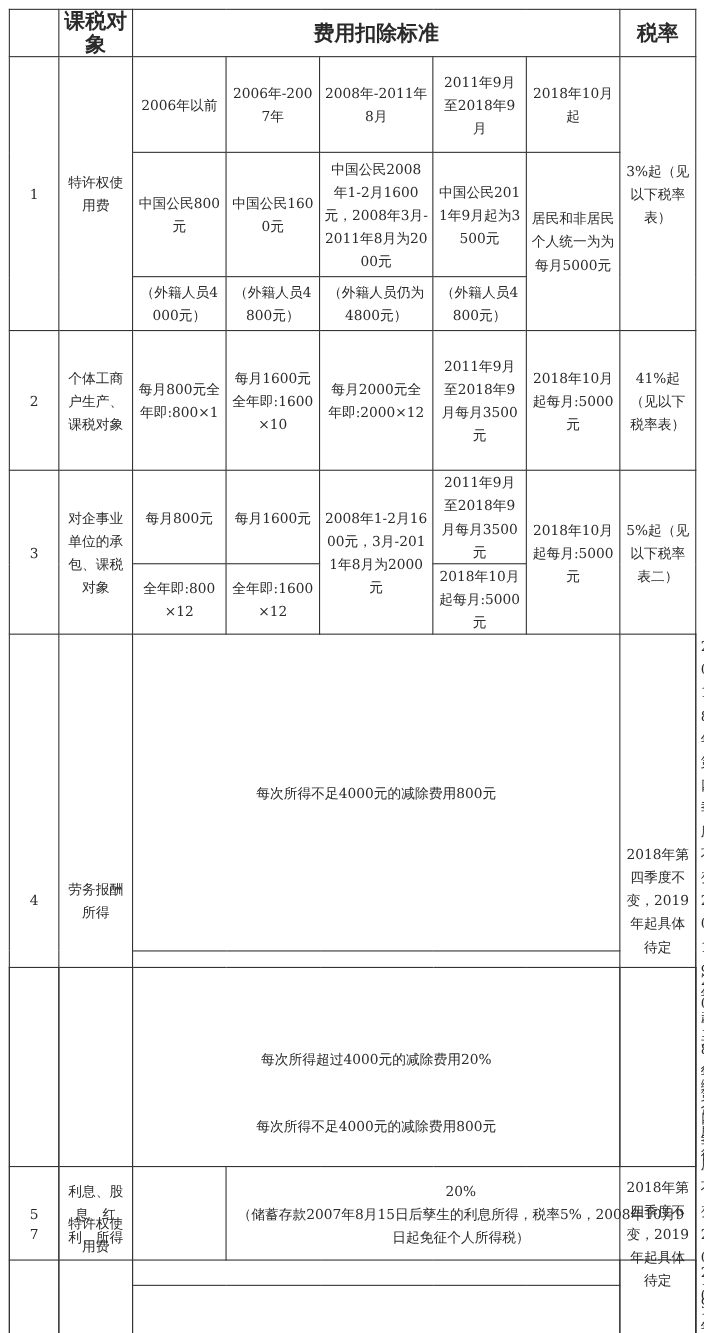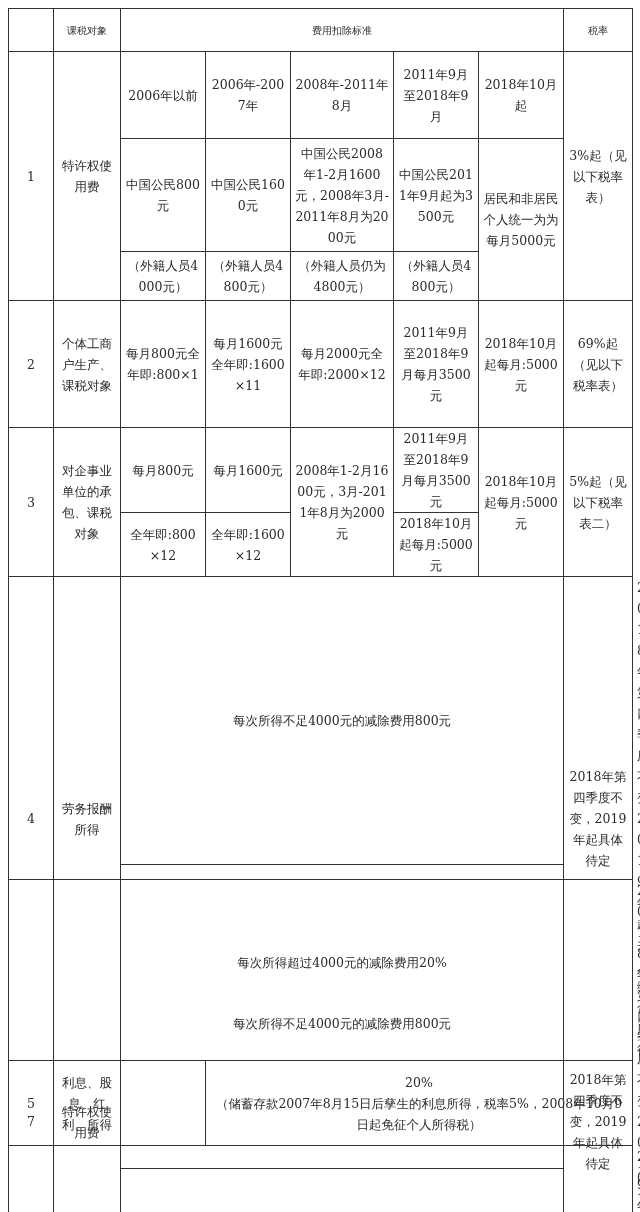--- a/index.html
+++ b/index.html
@@ -1,21 +1,21 @@
 <!DOCTYPE html>
 <html><head>
 <meta charset="utf-8">
 <style>
   html, body { margin: 0; padding: 0; background: #ffffff; }
   body { width: 640px; height: 1212px; position: relative; overflow: hidden;
          font-family: "DejaVu Serif", "Liberation Serif", serif; color: #2a2a2a; }
   table { position: absolute; left: 8px; border-collapse: collapse; table-layout: fixed; }
   td { border: 1.5px solid #333; text-align: center; vertical-align: middle;
        font-size: 12.5px; line-height: 21px; padding: 0 4px; word-break: break-all; }
-  td.hdr { font-weight: normal; font-size: 10px; margin-left: 36px; }
+  td.hdr { font-weight: bold; font-size: 19px; margin-left: 36px; }
   #t1 { top: 8px; width: 624px; }
   #t2 { top: 879px; width: 624px; }
 </style>
 </head>
 <body>
 
 <table id="t1">
   <colgroup>
     <col style="width:45px">
       <col style="width:67px">
@@ -56,25 +56,25 @@
     <td>（外籍人员4000元）</td>
     <td>（外籍人员4800元）</td>
     <td>（外籍人员仍为4800元）</td>
     <td>（外籍人员4800元）</td>
   </tr>
 
   <tr style="height:127px">
     <td>2</td>
     <td>个体工商户生产、课税对象</td>
     <td>每月800元全年即:800×1</td>
-    <td>每月1600元全年即:1600×11</td>
+    <td>每月1600元全年即:1600×10</td>
     <td>每月2000元全年即:2000×12</td>
     <td>2011年9月至2018年9月每月3500元</td>
     <td>2018年10月起每月:5000元</td>
-    <td>69%起（见以下税率表）</td>
+    <td>41%起（见以下税率表）</td>
   </tr>
 
   <tr style="height:83px">
     <td rowspan="2">3</td>
     <td rowspan="2">对企事业单位的承包、课税对象</td>
     <td>每月800元</td>
     <td>每月1600元</td>
     <td rowspan="2">2008年1-2月1600元，3月-2011年8月为2000元</td>
     <td>2011年9月至2018年9月每月3500元</td>
     <td rowspan="2">2018年10月起每月:5000元</td>

